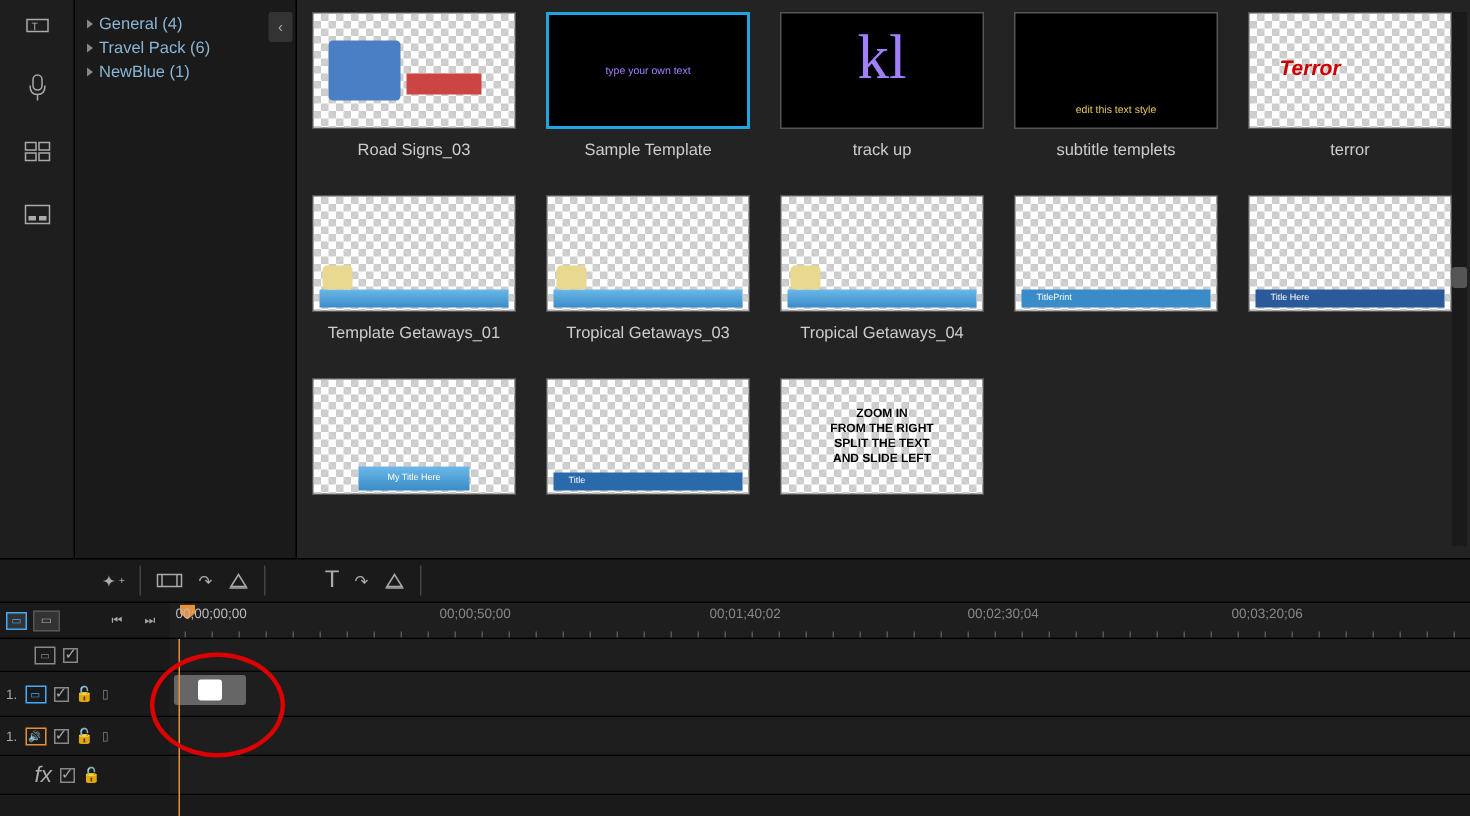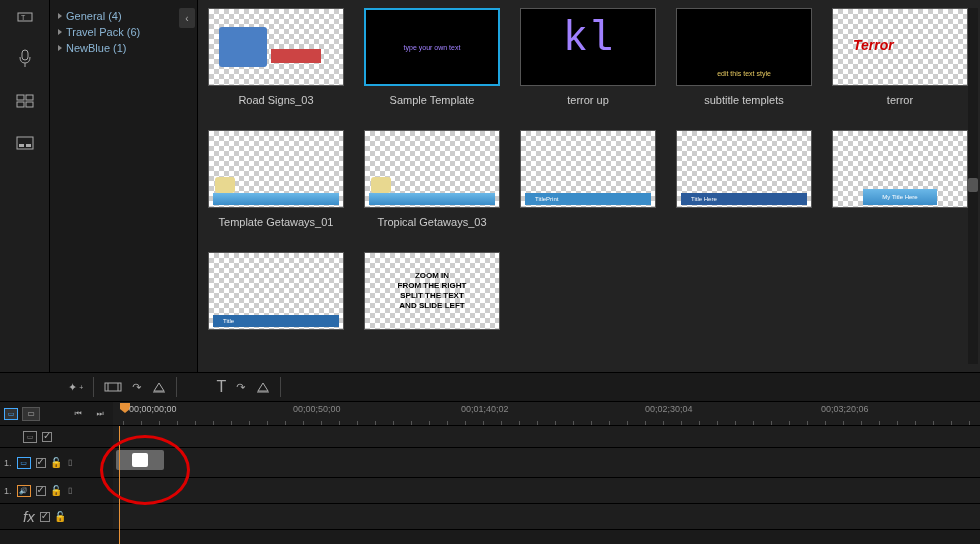--- a/index.html
+++ b/index.html
@@ -16,21 +16,21 @@
 .tmpl{width:136px;display:flex;flex-direction:column;align-items:center;gap:8px}
 .thumb{width:136px;height:78px;background:#fff;position:relative;border:1px solid #555}
 .thumb.selected{border:2px solid #1ea5e0}
 .thumb.dark{background:#000}
 .checker{background-image:linear-gradient(45deg,#ccc 25%,transparent 25%),linear-gradient(-45deg,#ccc 25%,transparent 25%),linear-gradient(45deg,transparent 75%,#ccc 75%),linear-gradient(-45deg,transparent 75%,#ccc 75%);background-size:10px 10px;background-position:0 0,0 5px,5px -5px,-5px 0;background-color:#fff}
 .thumb-label{font-size:11px;color:#ccc;text-align:center}
 .rs-sign{position:absolute;left:10px;top:18px;width:48px;height:40px;background:#4a7fc5;border-radius:3px}
 .rs-yellow{position:absolute;left:38px;top:14px;width:38px;height:38px;background:#f5c518;transform:rotate(45deg)}
 .terror-txt{position:absolute;left:20px;top:28px;color:#c00;font-weight:bold;font-style:italic;font-size:14px}
 .purple-txt{position:absolute;top:34px;width:100%;text-align:center;color:#a080ff;font-size:7px}
-.kl-txt{position:absolute;width:100%;text-align:center;top:6px;color:#a080ff;font-size:42px;font-family:Liberation Mono, monospace}
+.kl-txt{position:absolute;width:100%;text-align:center;top:6px;color:#a080ff;font-size:42px;font-family:Liberation Serif, serif}
 .sub-txt{position:absolute;bottom:8px;width:100%;text-align:center;color:#e5c860;font-size:7px}
 .lower-bar{position:absolute;bottom:2px;left:4px;right:4px;height:12px;background:linear-gradient(#6bb8e8,#3a8cc8)}
 .lower-bar.centered{left:30px;right:30px}
 .lower-bar.withtitle{height:16px}
 .title-prompt{position:absolute;bottom:3px;left:10px;font-size:6px;color:#fff}
 .zoomtxt{position:absolute;top:18px;width:100%;text-align:center;font-size:8px;font-weight:bold;color:#000;line-height:10px}
 .scrollbar-v{position:absolute;right:2px;top:8px;bottom:8px;width:10px;background:#1a1a1a}
 .scrollbar-v .thumb-sb{position:absolute;top:170px;width:100%;height:14px;background:#555;border-radius:2px}
 .toolbar{height:30px;background:#1a1a1a;border-top:1px solid #000;border-bottom:1px solid #000;display:flex;align-items:center;padding:0 8px;gap:10px}
 .tool-sep{width:1px;height:20px;background:#444}
@@ -125,21 +125,21 @@
         <div class="tmpl">
           <div class="thumb dark selected">
             <div class="purple-txt">type your own text</div>
           </div>
           <div class="thumb-label">Sample Template</div>
         </div>
         <div class="tmpl">
           <div class="thumb dark ">
             <div class="kl-txt">kl</div>
           </div>
-          <div class="thumb-label">terror up</div>
+          <div class="thumb-label">track up</div>
         </div>
         <div class="tmpl">
           <div class="thumb dark ">
             <div class="sub-txt">edit this text style</div>
           </div>
           <div class="thumb-label">subtitle templets</div>
         </div>
         <div class="tmpl">
           <div class="thumb ">
             <div class="checker" style="width:100%;height:100%">
@@ -158,20 +158,29 @@
           <div class="thumb-label">Template Getaways_01</div>
         </div>
         <div class="tmpl">
           <div class="thumb ">
             <div class="checker" style="width:100%;height:100%">
               <div class="lower-bar"></div>
               <div style="position:absolute;bottom:14px;left:6px;width:20px;height:16px;background:#e8d890;border-radius:3px"></div>
             </div>
           </div>
           <div class="thumb-label">Tropical Getaways_03</div>
+        </div>
+        <div class="tmpl">
+          <div class="thumb ">
+            <div class="checker" style="width:100%;height:100%">
+              <div class="lower-bar"></div>
+              <div style="position:absolute;bottom:14px;left:6px;width:20px;height:16px;background:#e8d890;border-radius:3px"></div>
+            </div>
+          </div>
+          <div class="thumb-label">Tropical Getaways_04</div>
         </div>
         <div class="tmpl">
           <div class="thumb ">
             <div class="checker" style="width:100%;height:100%">
               <div class="lower-bar" style="background:#3a8cc8">
                 <span class="title-prompt">TitlePrint</span>
               </div>
             </div>
           </div>
           <div class="thumb-label"></div>
@@ -257,23 +266,23 @@
   <div class="tl-header">
     <div class="tl-controls">
       <div class="tl-ctrl-btn track-icon blue">▭</div>
       <div class="tl-ctrl-btn">▭</div>
       <div style="flex:1"></div>
       <div class="tl-ctrl-btn" style="background:none;border:none">⏮</div>
       <div class="tl-ctrl-btn" style="background:none;border:none">⏭</div>
     </div>
     <div class="tl-ruler">
       <div class="playhead"></div>
-      <span class="tick" style="left:16px;color:#bbb">00;00;00;00</span>
+      <span class="tick" style="left:4px;color:#bbb">00;00;00;00</span>
       <span class="tick" style="left:180px">00;00;50;00</span>
-      <span class="tick" style="left:348px">00;01;40;02</span>
+      <span class="tick" style="left:360px">00;01;40;02</span>
       <span class="tick" style="left:532px">00;02;30;04</span>
       <span class="tick" style="left:708px">00;03;20;06</span>
       <div class="tick-marks" id="tick-marks">
           <div class="tick-mark" style="left: 10px;"></div>
           <div class="tick-mark" style="left: 28px;"></div>
           <div class="tick-mark" style="left: 46px;"></div>
           <div class="tick-mark" style="left: 64px;"></div>
           <div class="tick-mark" style="left: 82px;"></div>
           <div class="tick-mark" style="left: 100px;"></div>
           <div class="tick-mark" style="left: 118px;"></div>

